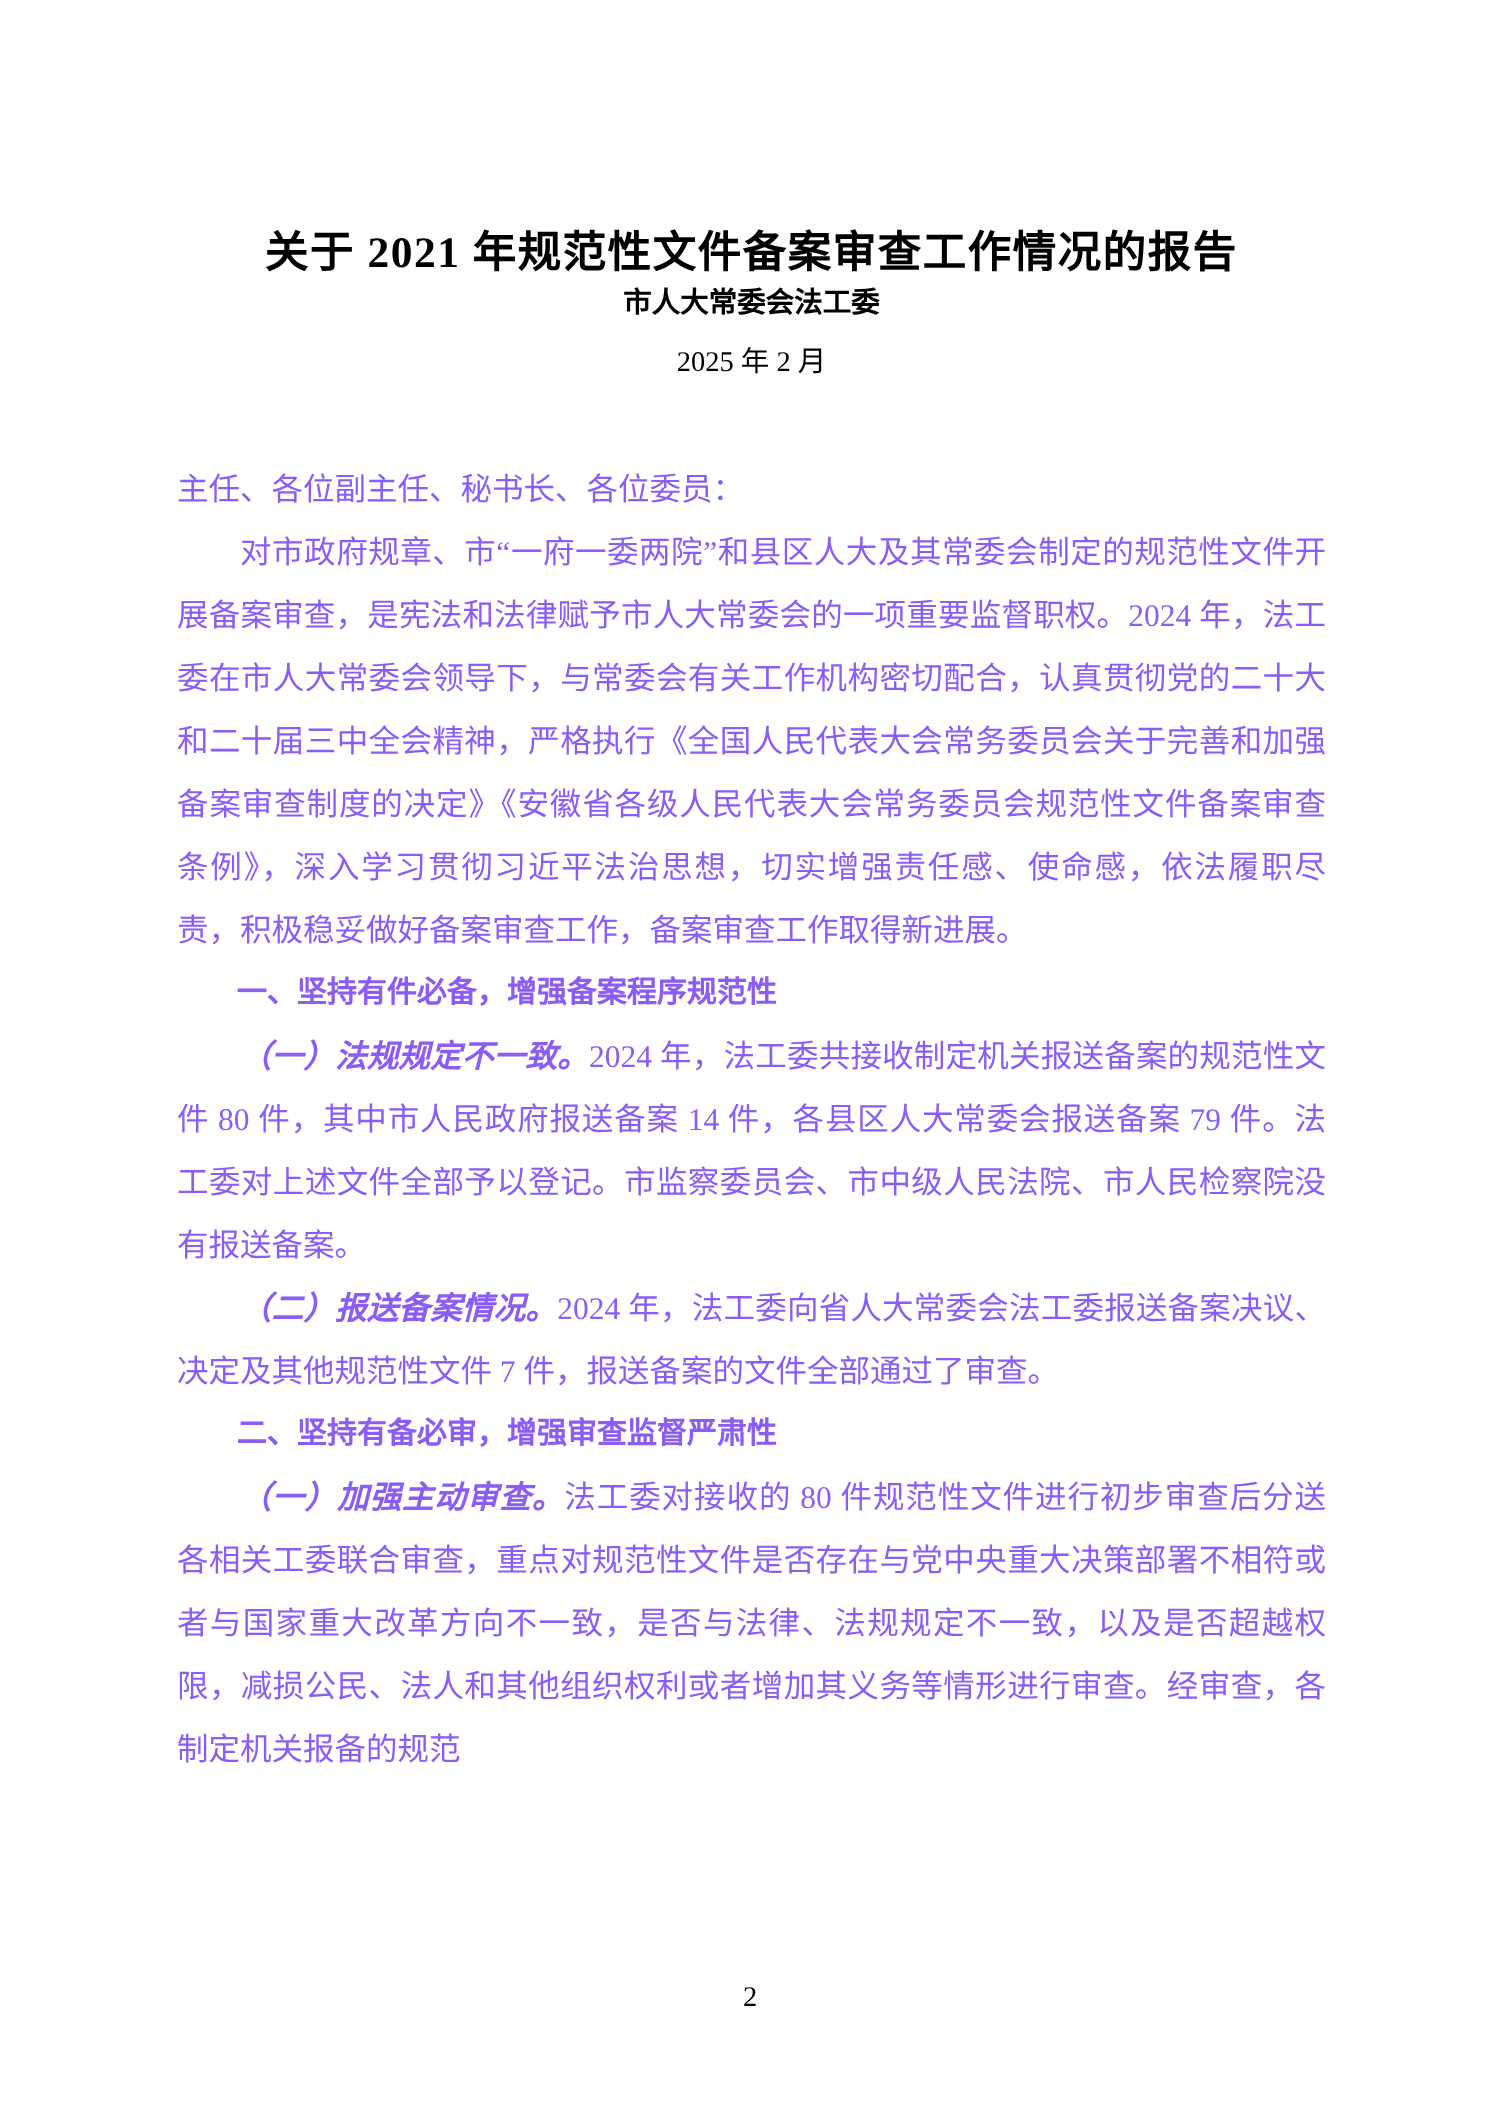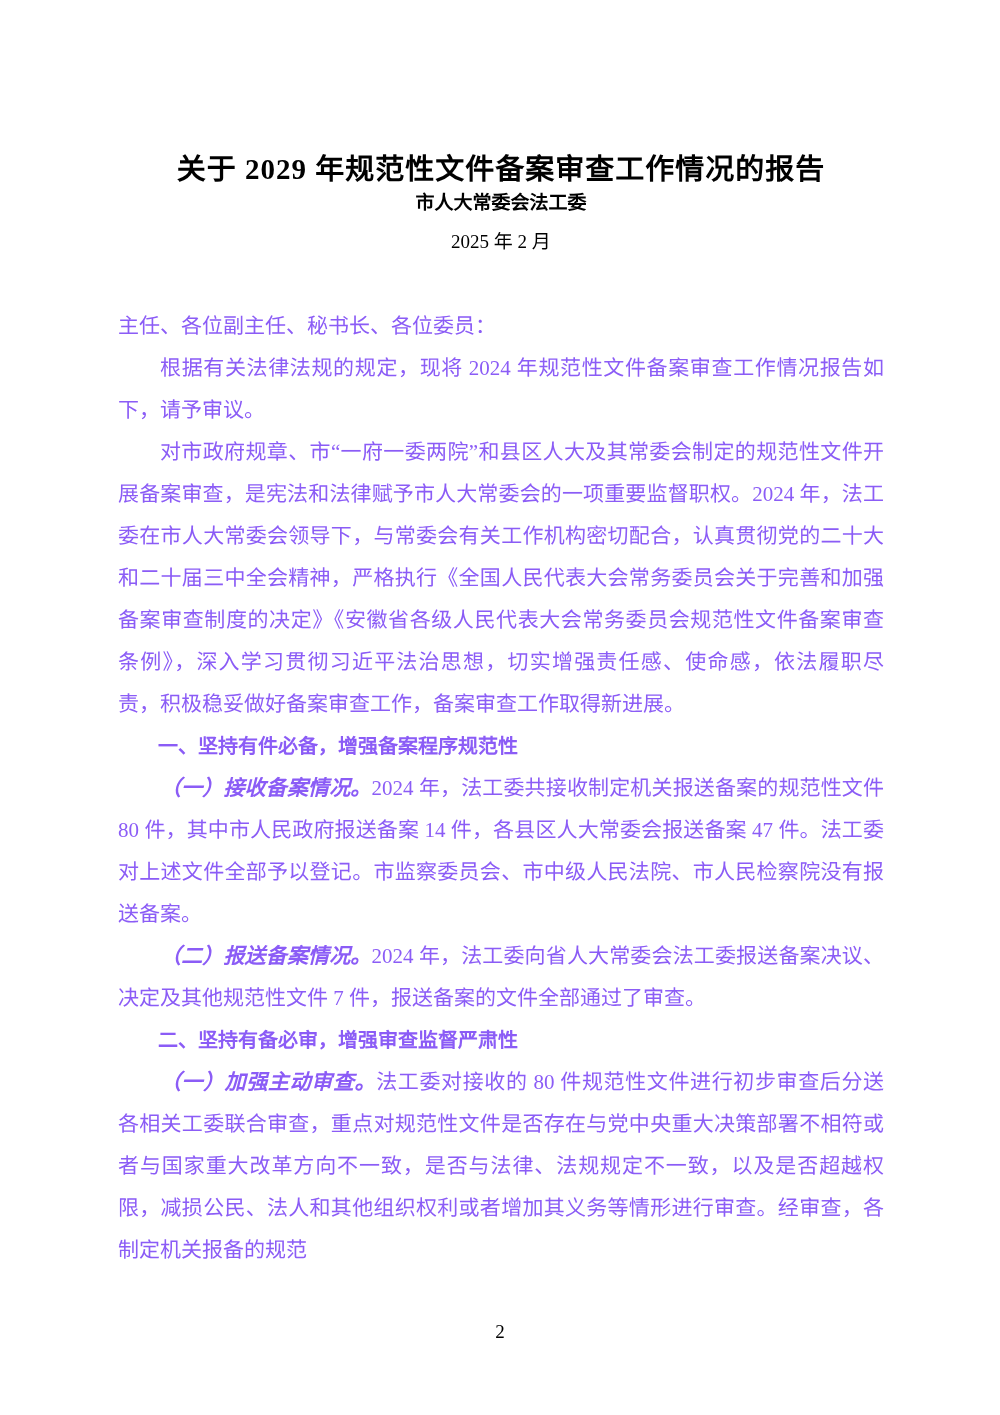--- a/index.html
+++ b/index.html
@@ -85,37 +85,36 @@
     line-height: 24px;
     color: #000000;
   }
 </style>
 </head>
 <body>
 
 <div class="page">
   <div class="content">
 
-    <h1 class="doc-title">关于 2029 年规范性文件备案审查工作情况的报告</h1>
+    <h1 class="doc-title">关于 2021 年规范性文件备案审查工作情况的报告</h1>
 
     <div class="doc-author">市人大常委会法工委</div>
 
     <div class="doc-date">2025 年 2 月</div>
 
     <div class="doc-body">
 
       <p class="para-salutation">主任、各位副主任、秘书长、各位委员：</p>
 
-      <p class="para-normal">根据有关法律法规的规定，现将 2024 年规范性文件备案审查工作情况报告如下，请予审议。</p>
 
       <p class="para-normal">对市政府规章、市“一府一委两院”和县区人大及其常委会制定的规范性文件开展备案审查，是宪法和法律赋予市人大常委会的一项重要监督职权。2024 年，法工委在市人大常委会领导下，与常委会有关工作机构密切配合，认真贯彻党的二十大和二十届三中全会精神，严格执行《全国人民代表大会常务委员会关于完善和加强备案审查制度的决定》《安徽省各级人民代表大会常务委员会规范性文件备案审查条例》，深入学习贯彻习近平法治思想，切实增强责任感、使命感，依法履职尽责，积极稳妥做好备案审查工作，备案审查工作取得新进展。</p>
 
       <p class="para-heading">一、坚持有件必备，增强备案程序规范性</p>
 
-      <p class="para-lead"><span class="lead-in">（一）接收备案情况。</span><span>2024 年，法工委共接收制定机关报送备案的规范性文件 80 件，其中市人民政府报送备案 14 件，各县区人大常委会报送备案 47 件。法工委对上述文件全部予以登记。市监察委员会、市中级人民法院、市人民检察院没有报送备案。</span></p>
+      <p class="para-lead"><span class="lead-in">（一）法规规定不一致。</span><span>2024 年，法工委共接收制定机关报送备案的规范性文件 80 件，其中市人民政府报送备案 14 件，各县区人大常委会报送备案 79 件。法工委对上述文件全部予以登记。市监察委员会、市中级人民法院、市人民检察院没有报送备案。</span></p>
 
       <p class="para-lead"><span class="lead-in">（二）报送备案情况。</span><span>2024 年，法工委向省人大常委会法工委报送备案决议、决定及其他规范性文件 7 件，报送备案的文件全部通过了审查。</span></p>
 
 
       <p class="para-heading">二、坚持有备必审，增强审查监督严肃性</p>
 
       <p class="para-lead"><span class="lead-in">（一）加强主动审查。</span><span>法工委对接收的 80 件规范性文件进行初步审查后分送各相关工委联合审查，重点对规范性文件是否存在与党中央重大决策部署不相符或者与国家重大改革方向不一致，是否与法律、法规规定不一致，以及是否超越权限，减损公民、法人和其他组织权利或者增加其义务等情形进行审查。经审查，各制定机关报备的规范</span></p>
 
     </div>
   </div>

